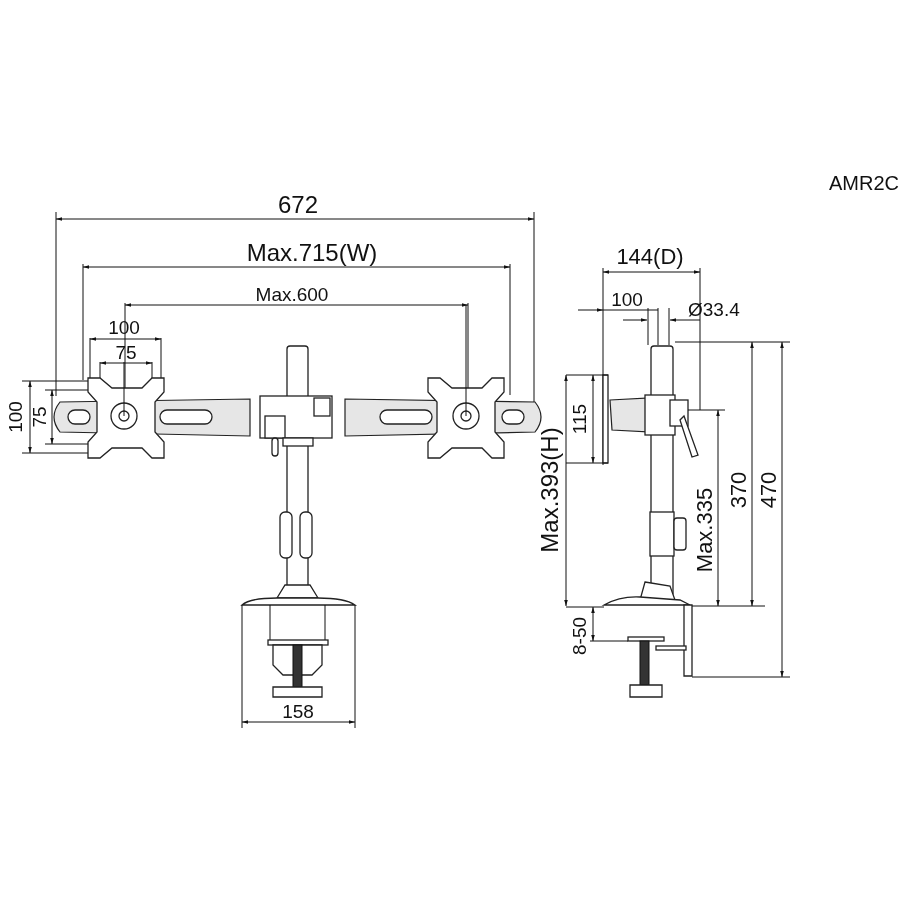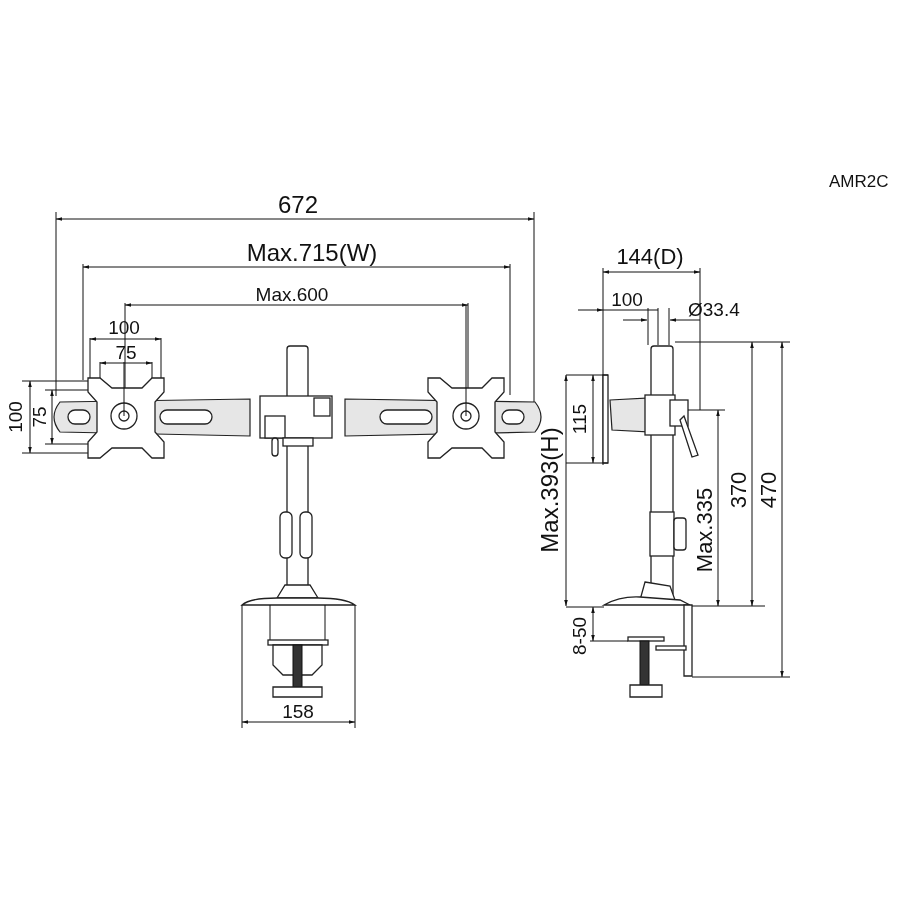--- a/index.html
+++ b/index.html
@@ -3,21 +3,21 @@
 <meta charset="utf-8">
 <style>
   html,body{margin:0;padding:0;background:#ffffff;}
   body{width:900px;height:900px;position:relative;overflow:hidden;font-family:"Liberation Sans",sans-serif;}
   svg{position:absolute;left:0;top:0;}
   .dim{font-family:"Liberation Sans",sans-serif;fill:#111;}
   .ln{stroke:#111;stroke-width:1;fill:none;}
   .part{stroke:#222;stroke-width:1.3;fill:#fff;}
   .shade{stroke:#222;stroke-width:1.2;fill:#e6e6e6;}
   .dark{fill:#333;stroke:#111;stroke-width:1;}
-  .model{position:absolute;left:829px;top:172px;font-size:17px;color:#111;}
+  .model{position:absolute;left:829px;top:172px;font-size:20px;color:#111;}
 </style>
 </head>
 <body>
 
 <div class="model">AMR2C</div>
 
 <svg width="900" height="900" viewBox="0 0 900 900">
   <defs>
     <marker id="ar" viewBox="0 0 10 10" refX="10" refY="5" markerWidth="9" markerHeight="6" orient="auto-start-reverse">
       <path d="M0,2 L10,5 L0,8 z" fill="#111"></path>

